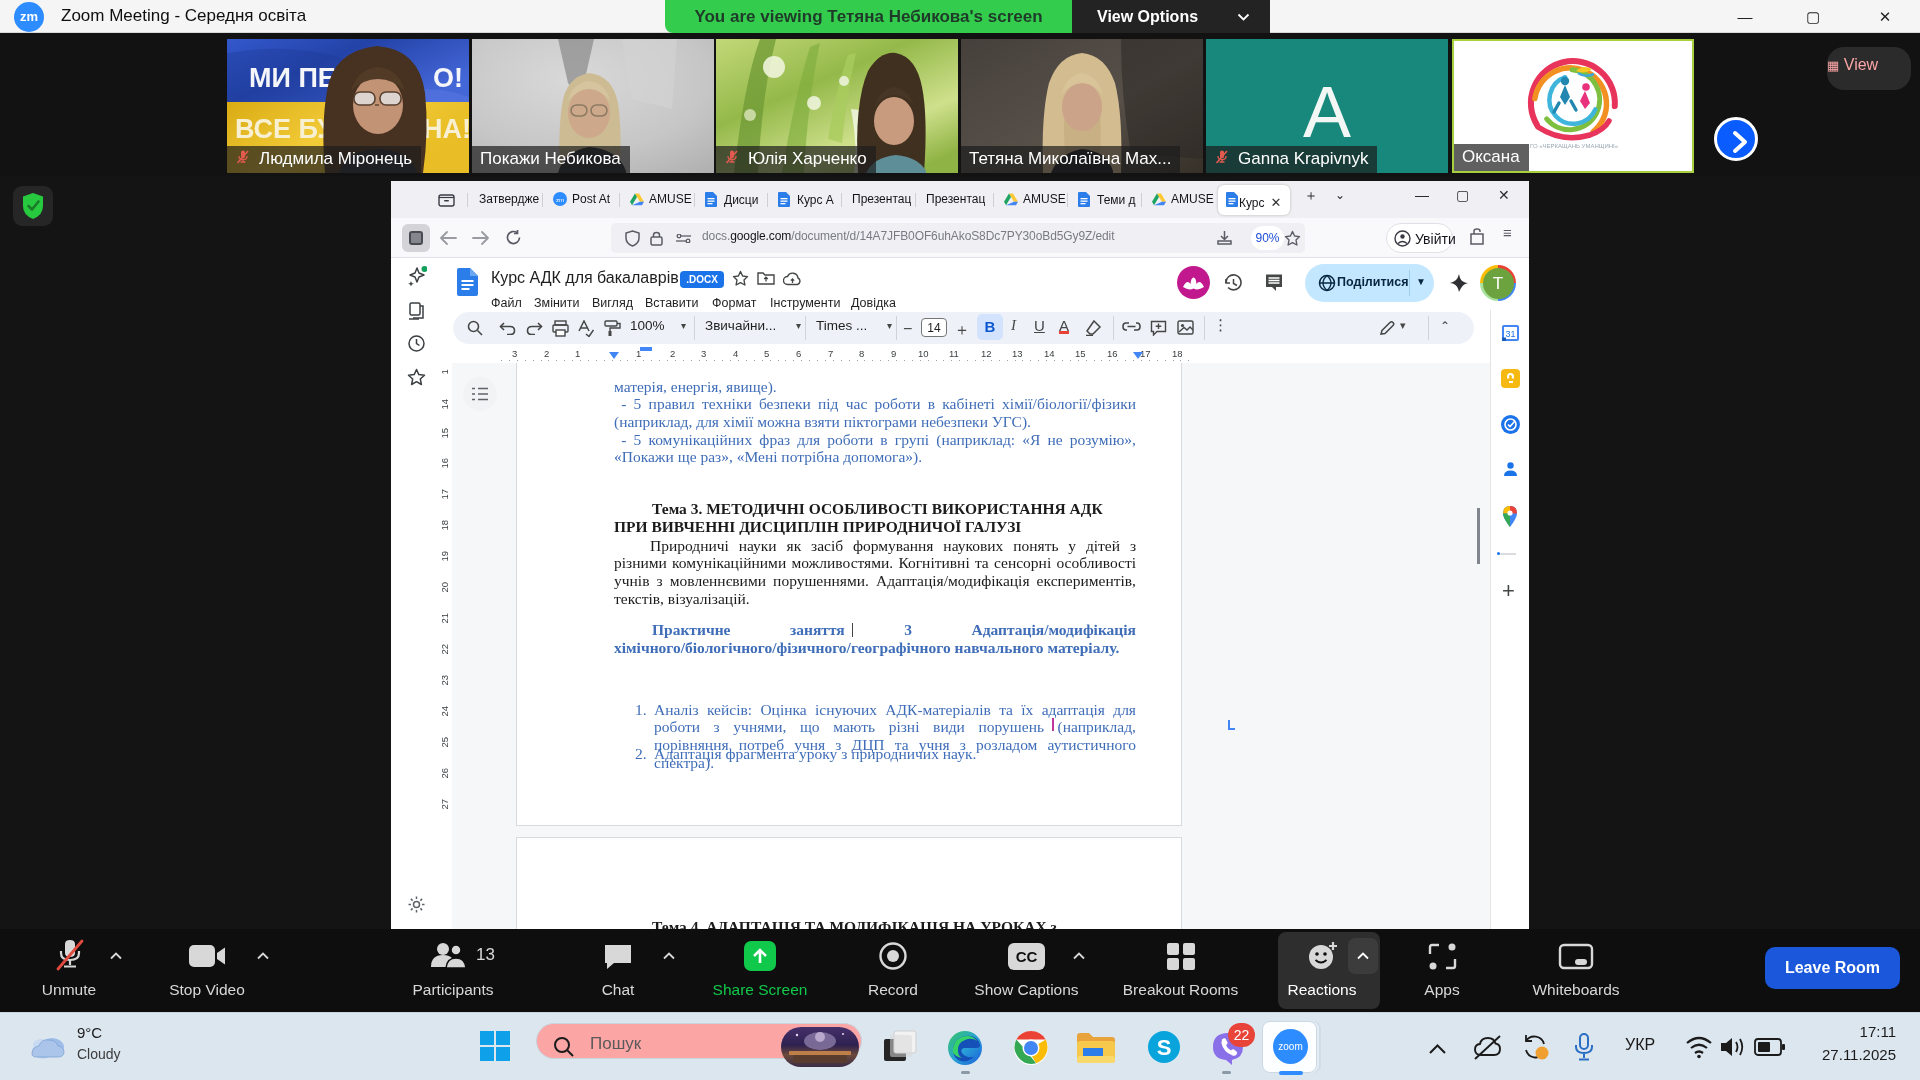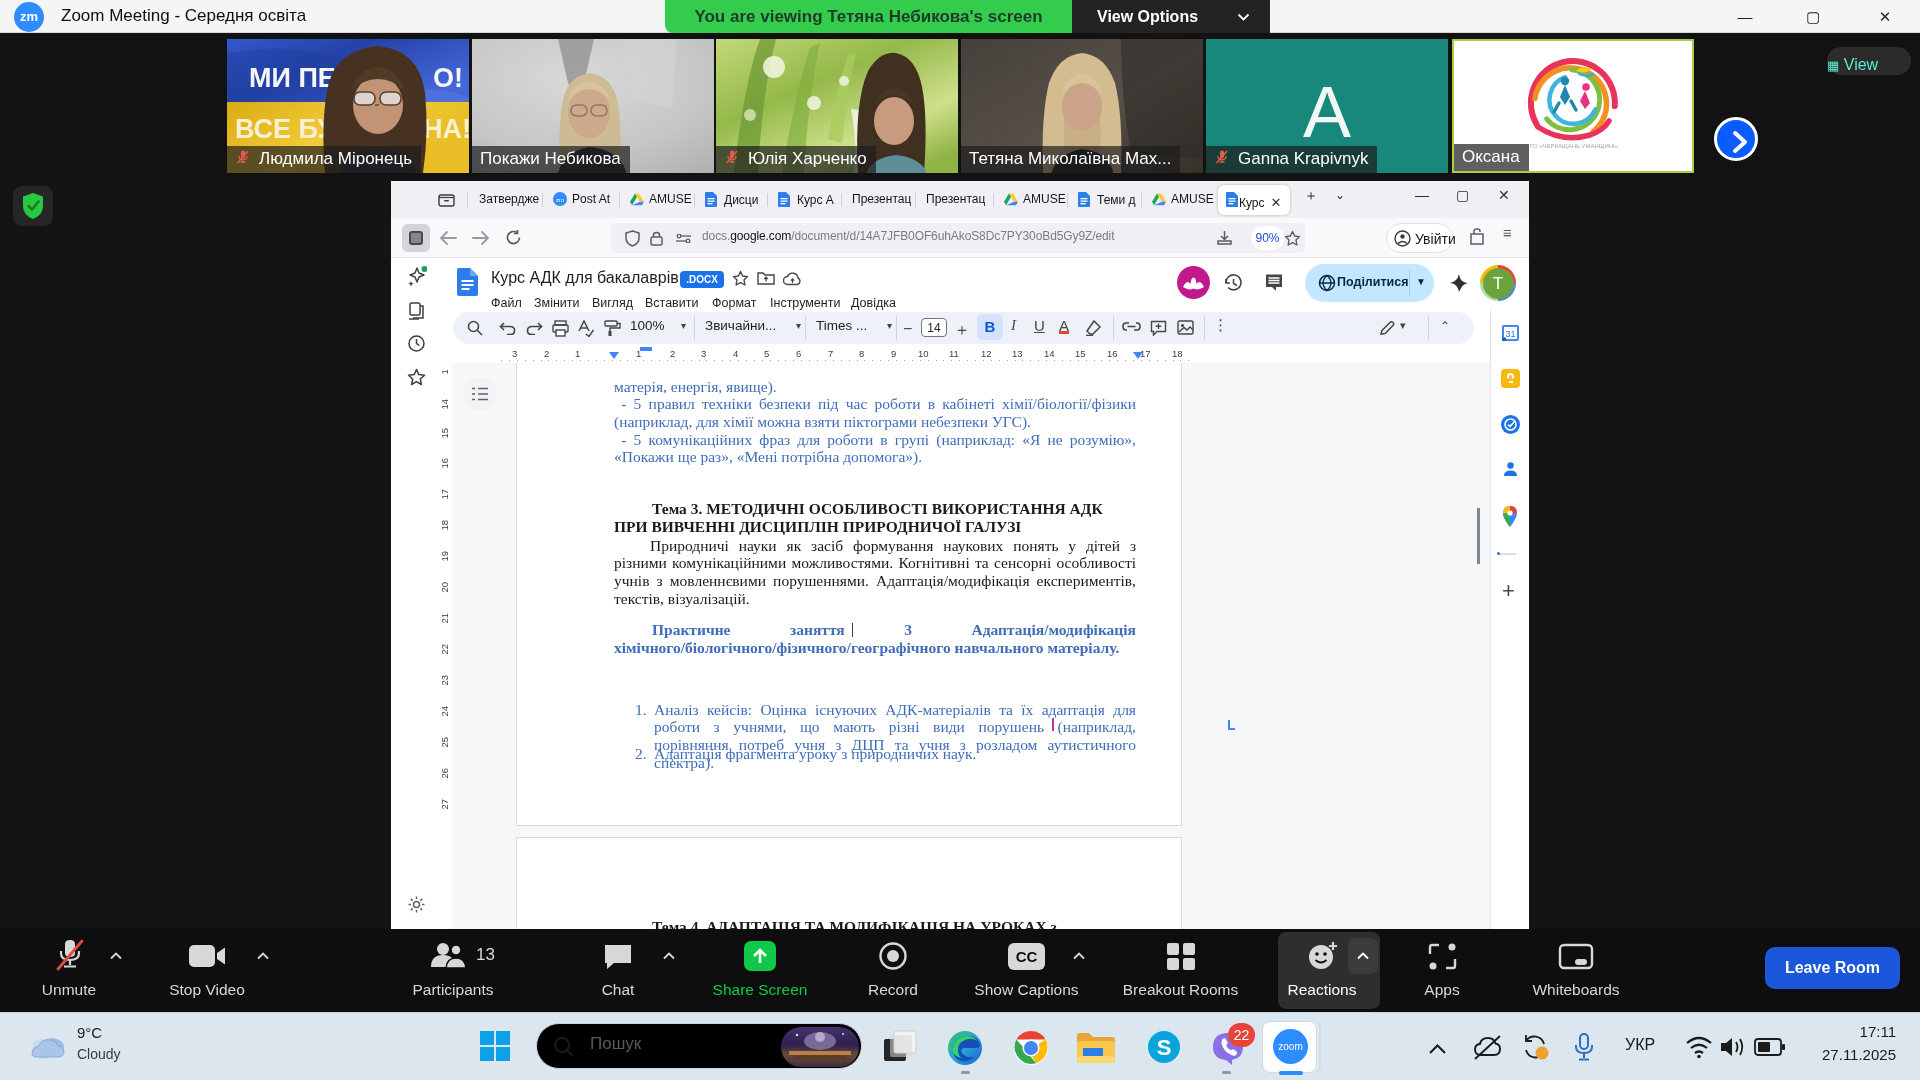--- a/index.html
+++ b/index.html
@@ -15,21 +15,21 @@
 #viewopt { position:absolute; left:1072px; top:0; width:198px; height:47px; background:#232323; color:#fff; font-weight:bold; font-size:16px; line-height:33px; border-radius:0 0 8px 0; }
 #viewopt span.lbl { margin-left:25px; }
 
 .winctl { position:absolute; top:0; height:33px; width:46px; color:#222; text-align:center; line-height:33px; font-size:15px; }
 
 
 #strip { position:absolute; top:33px; left:0; width:1920px; height:143px; background:#121212; }
 .thumb { position:absolute; top:6px; height:134px; width:242px; overflow:hidden; background:#222; }
 .nlabel { position:absolute; left:0; bottom:0; background:rgba(28,28,28,0.7); color:#fff; font-size:17px; padding:3px 9px 4px 8px; white-space:nowrap; }
 .micmute { display:inline-block; position:relative; width:16px; height:17px; margin-right:8px; vertical-align:-2px; }
-#viewbtn { position:absolute; left:1827px; top:14px; width:84px; height:28px; background:#2b2b2b; border-radius:17px; color:#5eead4; font-size:16px; line-height:35px; }
+#viewbtn { position:absolute; left:1827px; top:14px; width:84px; height:43px; background:#2b2b2b; border-radius:17px; color:#fca5a5; font-size:16px; line-height:35px; }
 #nextbtn { position:absolute; left:1714px; top:84px; width:44px; height:44px; border-radius:50%; background:#0b5cff; border:3px solid #fff; }
 #shield { position:absolute; left:13px; top:186px; width:40px; height:40px; background:#262626; border-radius:9px; }
 
 
 #browser { position:absolute; left:391px; top:181px; width:1138px; height:748px; background:#fff; overflow:hidden; }
 #tabbar { position:absolute; left:0; top:0; width:1138px; height:37px; background:#f0f0f4; }
 .tab { position:absolute; top:5px; height:28px; font-size:12px; color:#15141a; overflow:hidden; }
 .tab .fav { display:inline-block; width:14px; height:14px; vertical-align:-3px; margin-right:5px; }
 #activetab { position:absolute; left:827px; top:4px; width:72px; height:30px; background:#fff; border-radius:6px; box-shadow:0 0 3px rgba(0,0,0,0.25); font-size:12px; color:#15141a; }
 #navbar { position:absolute; left:0; top:37px; width:1138px; height:40px; background:#f9f9fb; border-bottom:1px solid #e1e1e6; }
@@ -714,21 +714,21 @@
         <path d="M3 24 Q3 17 10 16 Q12 9 20 10 Q27 10 29 16 Q35 17 35 22 Q35 27 29 27 L8 27 Q3 27 3 24 Z" fill="#aac4ea" stroke="#7fa3d4" stroke-width="0.8"></path>
       </svg>
   <div class="abs" style="left:77px;top:11px;font-size:15px;color:#1b1b1b;">9°C</div>
   <div class="abs" style="left:77px;top:33px;font-size:14px;color:#3c3c3c;">Cloudy</div>
   <svg class="abs" style="left:479px;top:17px;" width="32" height="32" viewBox="0 0 32 32">
         <rect x="1" y="1" width="14" height="14" fill="#0ea0e8"></rect>
         <rect x="17" y="1" width="14" height="14" fill="#0ea0e8"></rect>
         <rect x="1" y="17" width="14" height="14" fill="#0ea0e8"></rect>
         <rect x="17" y="17" width="14" height="14" fill="#0ea0e8"></rect>
       </svg>
-  <div class="abs" style="left:536px;top:10px;width:326px;height:46px;background:#000000;border:1px solid #c9d4de;border-radius:23px;">
+  <div class="abs" style="left:536px;top:10px;width:326px;height:36px;background:#fca5a5;border:1px solid #c9d4de;border-radius:23px;">
     <svg class="abs" style="left:16px;top:12px;" width="22" height="22" viewBox="0 0 22 22">
           <circle cx="9" cy="9" r="7" fill="none" stroke="#1b1b1b" stroke-width="2"></circle>
           <path d="M14.5 14.5 L20 20" stroke="#1b1b1b" stroke-width="2"></path>
         </svg>
     <div class="abs" style="left:53px;top:10px;font-size:17px;color:#5a5a5a;">Пошук</div>
     <div class="abs" style="left:244px;top:3px;width:78px;height:40px;border-radius:20px;overflow:hidden;background:linear-gradient(180deg,#46306b 0%,#2e2150 45%,#6b4a3a 70%,#3a2c48 100%);">
       <ellipse></ellipse><svg width="78" height="40">
             <ellipse cx="39" cy="14" rx="16" ry="9" fill="#8a7aa8" opacity="0.8"></ellipse>
             <circle cx="39" cy="10" r="5" fill="#b9a8cc"></circle>
             <rect x="8" y="24" width="62" height="4" fill="#c8854a" opacity="0.9"></rect>

